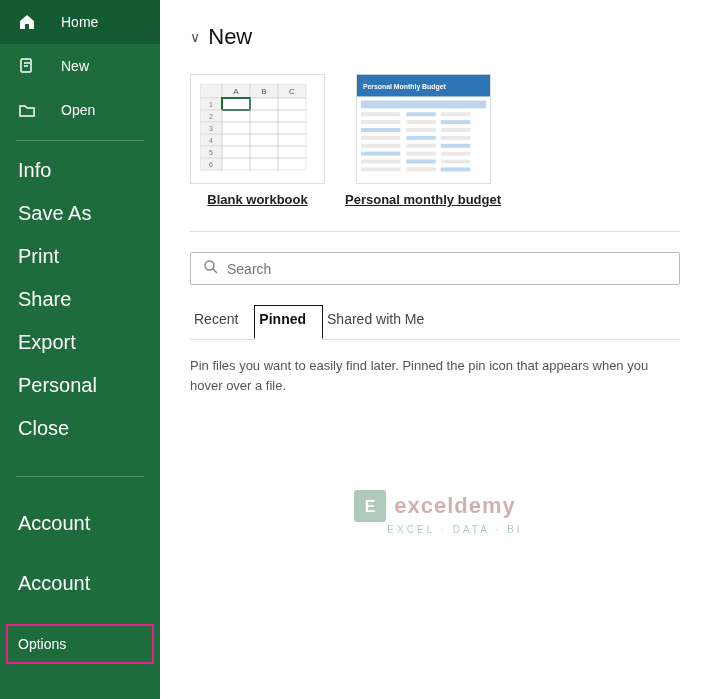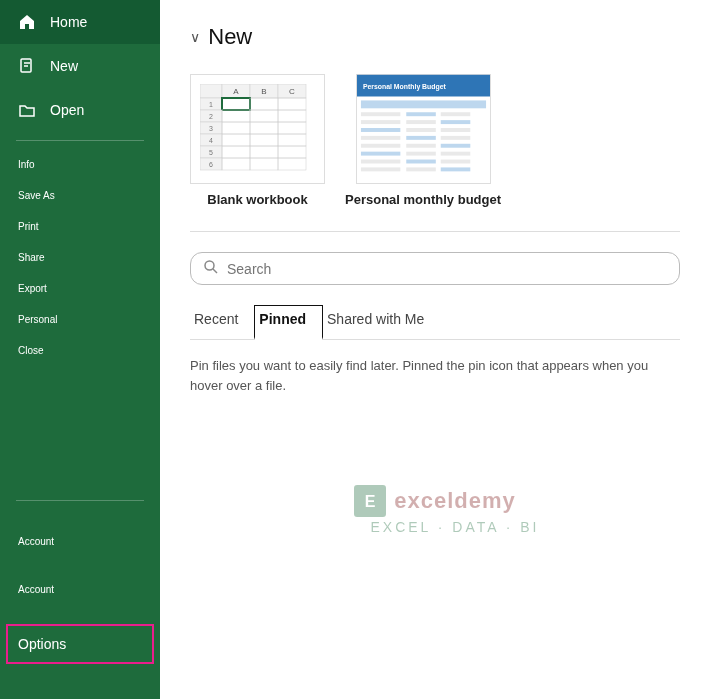--- a/index.html
+++ b/index.html
@@ -21,21 +21,21 @@
       flex-direction: column;
     }
 
     .sidebar-item {
       display: flex;
       align-items: center;
       padding: 13px 18px;
       cursor: pointer;
       font-size: 14px;
       color: #fff;
-      gap: 14px;
+      gap: 25px;
       transition: background 0.1s;
     }
     .sidebar-item.active { background: #145a32; }
 
     .sidebar-icon {
       width: 18px;
       height: 18px;
       display: flex;
       align-items: center;
       justify-content: center;
@@ -43,21 +43,21 @@
     }
 
     .sidebar-divider {
       border: none;
       border-top: 1px solid rgba(255,255,255,0.25);
       margin: 8px 16px;
     }
 
     .sidebar-text-item {
       padding: 10px 18px;
-      font-size: 10px;
+      font-size: 20px;
       color: #fff;
       cursor: pointer;
     }
 
     .sidebar-bottom {
       margin-top: auto;
       display: flex;
       flex-direction: column;
       gap: 17px;
     }
@@ -122,35 +122,36 @@
       justify-content: center;
       margin-bottom: 8px;
       background: #fff;
     }
 
     .template-label {
       font-size: 13px;
       font-weight: 600;
       color: #222;
       text-align: center;
+      text-decoration: underline;
     }
 
     
     .section-divider {
       border: none;
       border-top: 1px solid #ddd;
       margin-bottom: 20px;
     }
 
     
     .search-container {
       display: flex;
       align-items: center;
       border: 1px solid #bbb;
-      border-radius: 12px;
+      border-radius: 2px;
       padding: 6px 12px;
       margin-bottom: 20px;
       gap: 8px;
     }
 
     .search-icon-svg {
       color: #888;
       font-size: 14px;
     }
 
@@ -400,18 +401,18 @@
     <div style="height:160px; display:flex; align-items:flex-end; justify-content:center; padding-bottom:20px;">
       <div style="display:flex; flex-direction:column; align-items:center; opacity:0.35;">
         <div style="display:flex; align-items:center; gap:8px;">
 
           <svg width="32" height="32" viewBox="0 0 32 32">
             <rect x="0" y="0" width="32" height="32" rx="3" fill="#1e6b3c"></rect>
             <text x="16" y="22" text-anchor="middle" font-size="16" font-weight="bold" fill="white">E</text>
           </svg>
           <span style="font-size:22px; font-weight:700; color:#7f1d1d; letter-spacing:1px;">exceldemy</span>
         </div>
-        <span style="font-size:14px; color:#1e6b3c; letter-spacing:3px; margin-top:2px;margin-left:40px;">EXCEL · DATA · BI</span>
+        <span style="font-size:10px; color:#1e6b3c; letter-spacing:3px; margin-top:2px;margin-left:40px;">EXCEL · DATA · BI</span>
       </div>
     </div>
 
   </div>
 </div>
 
 </body></html>

